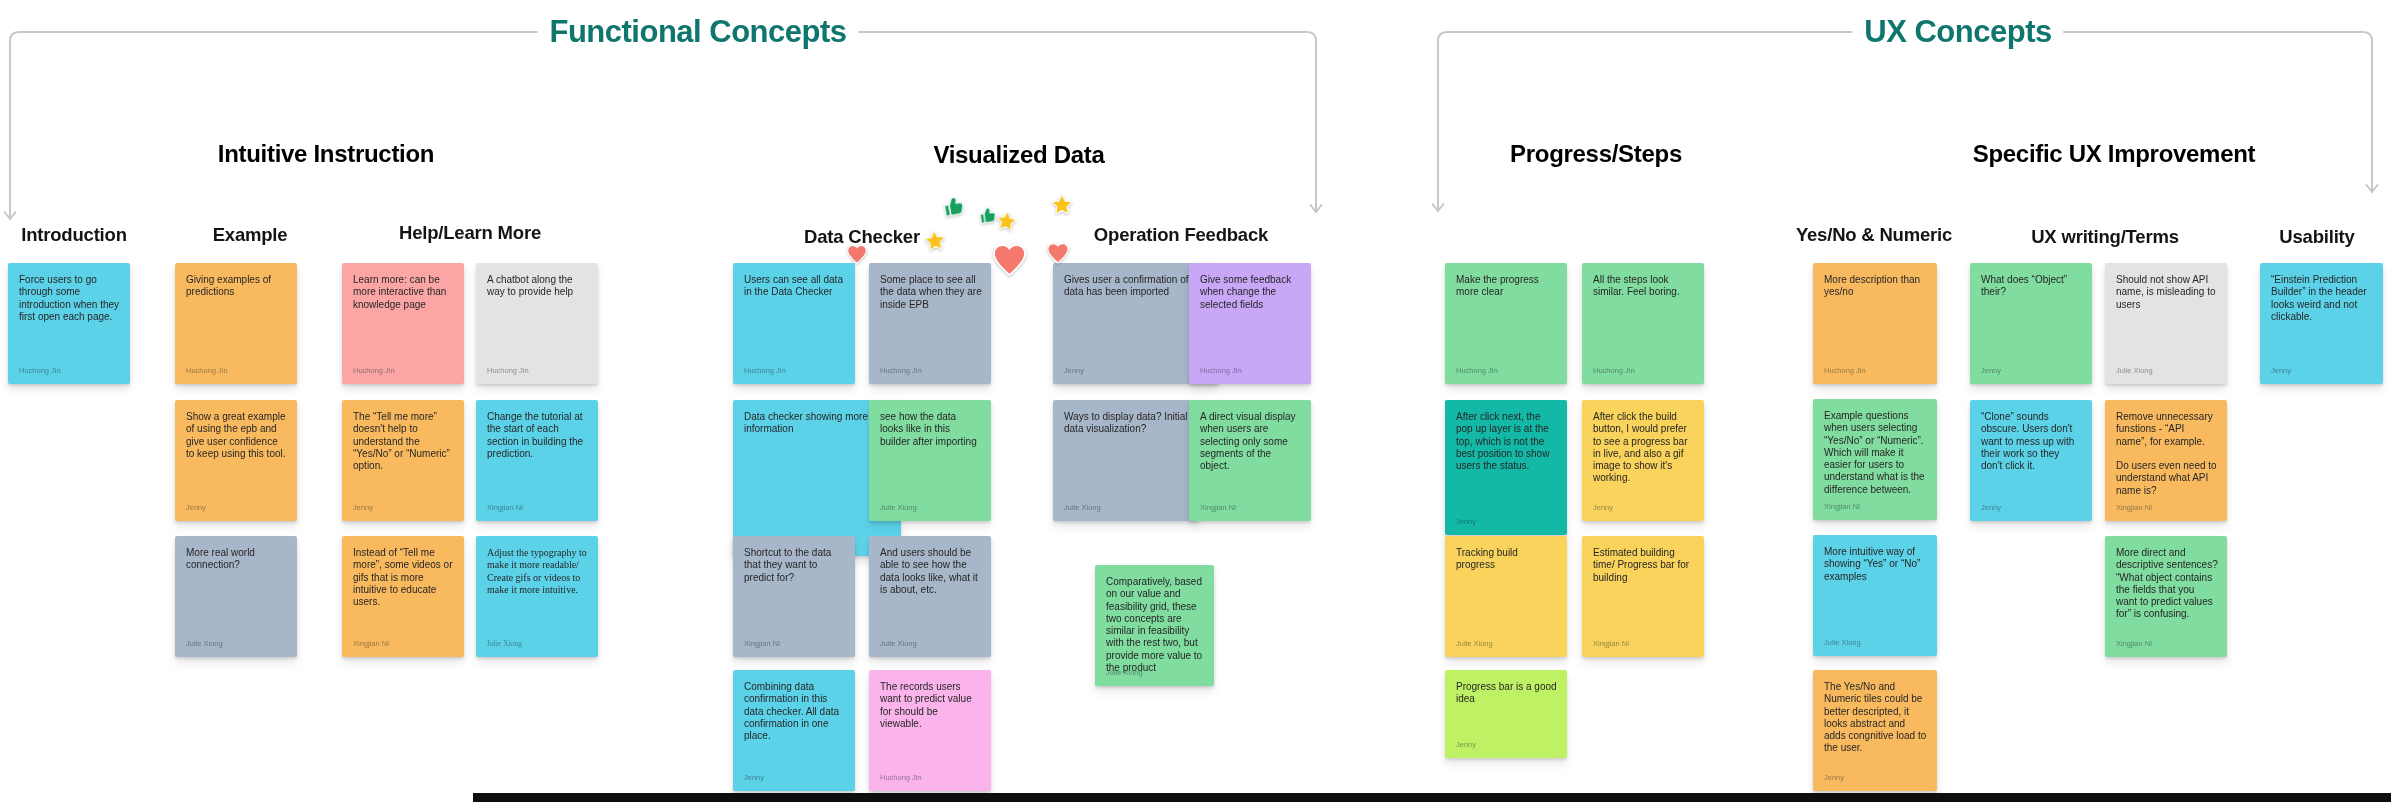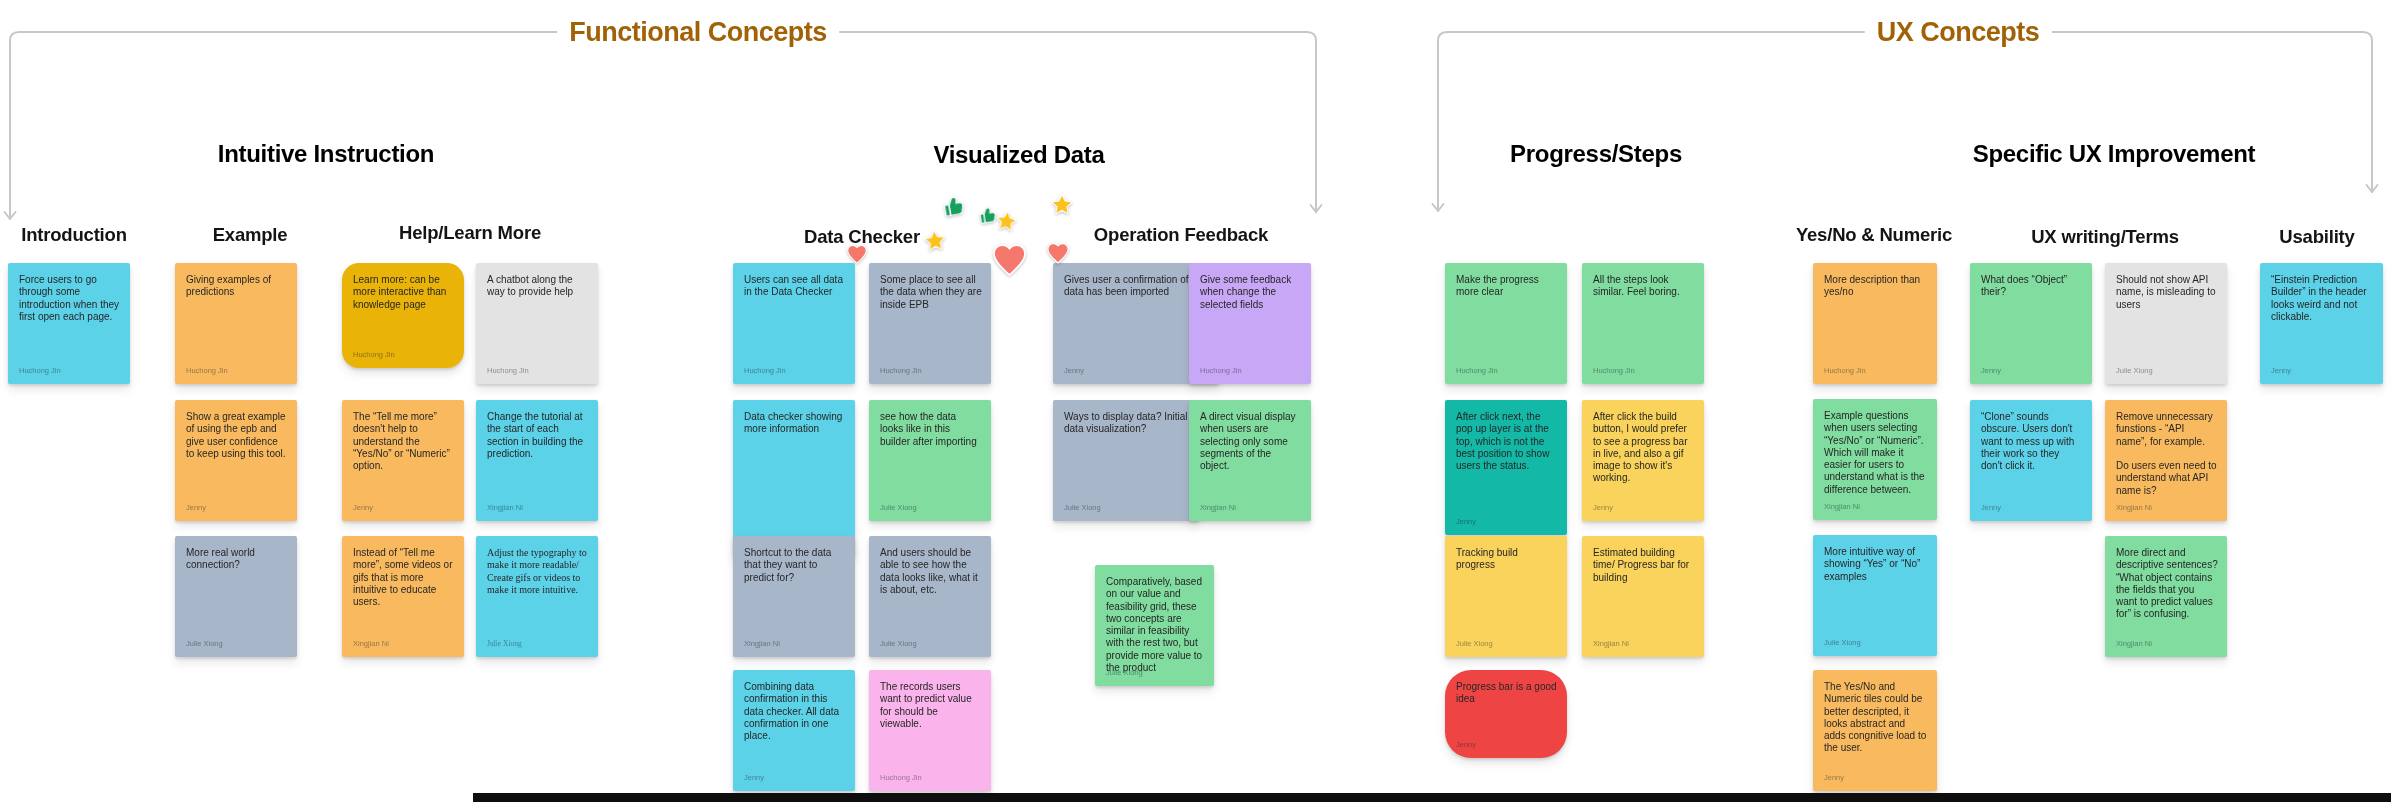--- a/index.html
+++ b/index.html
@@ -1,20 +1,20 @@
 <!DOCTYPE html>
 <html><head>
 <meta charset="utf-8">
 <style>
   html,body{margin:0;padding:0;background:#ffffff;}
   #board{position:relative;overflow:hidden;font-family:"Liberation Sans","DejaVu Sans",sans-serif;}
   #brackets{position:absolute;left:0;top:0;z-index:1;}
   #brackets path{fill:none;stroke:#c7c7c7;stroke-width:2;stroke-linecap:round;stroke-linejoin:round;}
   .board-title{position:absolute;transform:translate(-50%,-50%);white-space:nowrap;z-index:2;
-    font-size:27px;font-weight:700;color:#a16207;letter-spacing:-0.5px;background:#ffffff;padding:0 12px;}
+    font-size:31px;font-weight:700;color:#0f766e;letter-spacing:-0.5px;background:#ffffff;padding:0 12px;}
   .section-heading{position:absolute;transform:translateX(-50%);white-space:nowrap;z-index:2;
     font-size:24px;font-weight:700;color:#000000;letter-spacing:-0.3px;}
   .column-heading{position:absolute;transform:translateX(-50%);white-space:nowrap;z-index:2;
     font-size:18.5px;font-weight:700;color:#141414;letter-spacing:-0.2px;}
   .note{position:absolute;z-index:3;border-radius:2px;
     box-shadow:0 2px 3px rgba(0,0,0,0.13),0 6px 10px rgba(0,0,0,0.09);}
   .note-text{position:absolute;left:11px;right:9px;top:11px;font-size:10px;line-height:12.3px;
     color:#262626;white-space:pre-line;}
   .note-author{position:absolute;left:11px;bottom:9px;font-size:7.5px;color:rgba(20,30,40,0.45);}
   .stamp{position:absolute;z-index:4;filter:drop-shadow(0 1px 1.5px rgba(0,0,0,0.25));}
@@ -57,21 +57,21 @@
       <div class="note-author">Huchong Jin</div>
     </div>
     <div class="note" style="left: 175px; top: 400px; width: 122px; height: 121px; background: rgb(249, 186, 95);">
       <div class="note-text">Show a great example of using the epb and give user confidence to keep using this tool.</div>
       <div class="note-author">Jenny</div>
     </div>
     <div class="note" style="left: 175px; top: 536px; width: 122px; height: 121px; background: rgb(168, 182, 201);">
       <div class="note-text">More real world connection?</div>
       <div class="note-author">Julie Xiong</div>
     </div>
-    <div class="note" style="left: 342px; top: 263px; width: 122px; height: 105px; background: #eab308; border-radius: 17px;">
+    <div class="note" style="left: 342px; top: 263px; width: 122px; height: 121px; background: #fca5a5;">
       <div class="note-text">Learn more: can be more interactive than knowledge page</div>
       <div class="note-author">Huchong Jin</div>
     </div>
     <div class="note" style="left: 476px; top: 263px; width: 122px; height: 121px; background: rgb(227, 227, 227);">
       <div class="note-text">A chatbot along the way to provide help</div>
       <div class="note-author">Huchong Jin</div>
     </div>
     <div class="note" style="left: 342px; top: 400px; width: 122px; height: 121px; background: rgb(249, 186, 95);">
       <div class="note-text">The “Tell me more” doesn't help to understand the “Yes/No” or “Numeric” option.</div>
       <div class="note-author">Jenny</div>
@@ -89,21 +89,21 @@
       <div class="note-author">Julie Xiong</div>
     </div>
     <div class="note" style="left: 733px; top: 263px; width: 122px; height: 121px; background: rgb(92, 210, 233);">
       <div class="note-text">Users can see all data in the Data Checker</div>
       <div class="note-author">Huchong Jin</div>
     </div>
     <div class="note" style="left: 869px; top: 263px; width: 122px; height: 121px; background: rgb(168, 182, 201);">
       <div class="note-text">Some place to see all the data when they are inside EPB</div>
       <div class="note-author">Huchong Jin</div>
     </div>
-    <div class="note" style="left: 733px; top: 400px; width: 122px; height: 156px; background: rgb(92, 210, 233);">
+    <div class="note" style="left: 733px; top: 400px; width: 122px; height: 156px; background: rgb(92, 210, 233); padding-left: 46px;">
       <div class="note-text">Data checker showing more information</div>
       <div class="note-author">Julie Xiong</div>
     </div>
     <div class="note" style="left: 869px; top: 400px; width: 122px; height: 121px; background: rgb(128, 220, 159);">
       <div class="note-text">see how the data looks like in this builder after importing</div>
       <div class="note-author">Julie Xiong</div>
     </div>
     <div class="note" style="left: 733px; top: 536px; width: 122px; height: 121px; background: rgb(168, 182, 201);">
       <div class="note-text">Shortcut to the data that they want to predict for?</div>
       <div class="note-author">Xingjian Ni</div>
@@ -157,21 +157,21 @@
       <div class="note-author">Jenny</div>
     </div>
     <div class="note" style="left: 1445px; top: 536px; width: 122px; height: 121px; background: rgb(249, 211, 91);">
       <div class="note-text">Tracking build progress</div>
       <div class="note-author">Julie Xiong</div>
     </div>
     <div class="note" style="left: 1582px; top: 536px; width: 122px; height: 121px; background: rgb(249, 211, 91);">
       <div class="note-text">Estimated building time/ Progress bar for building</div>
       <div class="note-author">Xingjian Ni</div>
     </div>
-    <div class="note" style="left: 1445px; top: 670px; width: 122px; height: 88px; background: #ef4444; border-radius: 26px;">
+    <div class="note" style="left: 1445px; top: 670px; width: 122px; height: 88px; background: #bef264;">
       <div class="note-text">Progress bar is a good idea</div>
       <div class="note-author">Jenny</div>
     </div>
     <div class="note" style="left: 1813px; top: 263px; width: 124px; height: 121px; background: rgb(249, 186, 95);">
       <div class="note-text">More description than yes/no</div>
       <div class="note-author">Huchong Jin</div>
     </div>
     <div class="note" style="left: 1813px; top: 399px; width: 124px; height: 121px; background: rgb(128, 220, 159);">
       <div class="note-text">Example questions when users selecting “Yes/No” or “Numeric”. Which will make it easier for users to understand what is the difference between.</div>
       <div class="note-author">Xingjian Ni</div>

